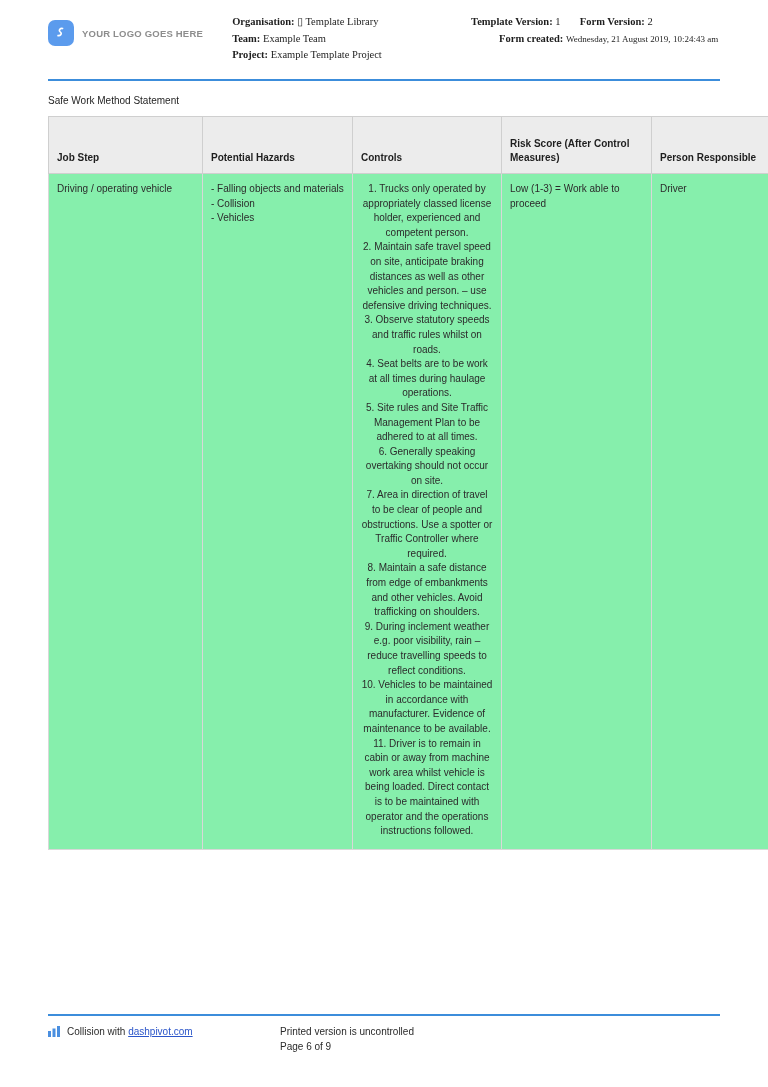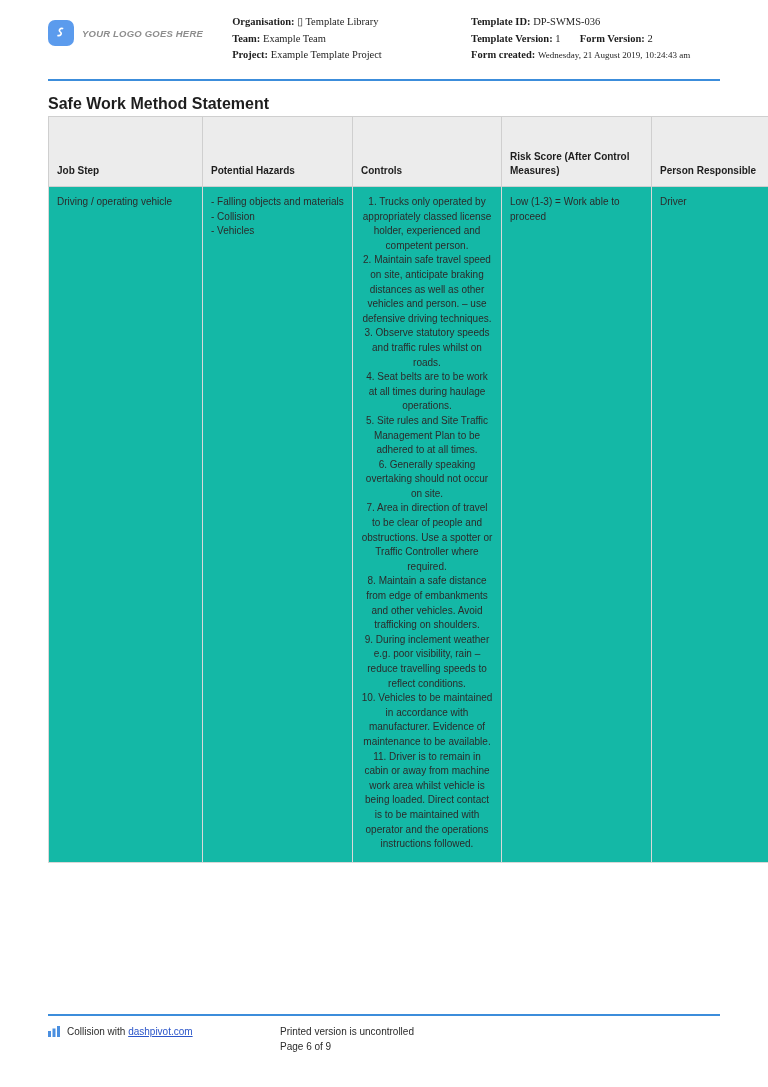--- a/index.html
+++ b/index.html
@@ -44,37 +44,36 @@
     height: 26px;
     border-radius: 7px;
     background: #5b9bed;
     display: flex;
     align-items: center;
     justify-content: center;
     flex: 0 0 auto;
   }
   .logo-text {
     margin-left: 8px;
-    font-style: italic;
     font-weight: bold;
     font-size: 9.5px;
     letter-spacing: 0.2px;
     color: #8d8d8d;
     white-space: nowrap;
   }
   .meta-col {
     font-size: 10.5px;
     line-height: 16.5px;
     color: #1e1e1e;
     font-family: Liberation Serif, serif;
   }
   .meta-col-1 { width: 240px; }
   .meta-col-2 { width: 250px; }
   .meta-line { white-space: nowrap; }
-  .meta-line.wrap { white-space: normal; }
+  .meta-line.wrap { white-space: normal; margin-left: 28px; }
   .meta-label {
     font-weight: bold;
     font-size: 10.5px;
   }
   .meta-val { font-size: 10.5px; }
   .meta-val-small { font-size: 9px; }
   .inline-gap { display: inline-block; width: 14px; }
 
   .rule {
     position: absolute;
@@ -83,22 +82,22 @@
     width: 672px;
     height: 2px;
     background: #3c8ddb;
   }
 
   
   .section-title {
     position: absolute;
     left: 48px;
     top: 95px;
-    font-size: 16px;
-    font-weight: bold;
+    font-size: 10px;
+    font-weight: normal;
     color: #1e1e1e;
   }
 
   
   .tbl-wrap {
     position: absolute;
     left: 48px;
     top: 116px;
     width: 672px;
   }
@@ -107,34 +106,34 @@
     width: 672px;
     table-layout: fixed;
   }
   table.swms th {
     background: #ececec;
     border: 1px solid #cfcfcf;
     font-size: 10px;
     font-weight: bold;
     text-align: left;
     vertical-align: bottom;
-    padding: 22px 8px 9px 8px;
+    padding: 9px 8px 9px 8px;
     color: #1e1e1e;
     height: 38px;
     line-height: 13.5px;
   }
   table.swms td {
     border: 1px solid #d8d8d8;
     border-top: none;
     font-size: 10px;
     line-height: 14.6px;
     vertical-align: top;
     padding: 8px 8px 10px 8px;
     color: #2b2b2b;
-    background: #14b8a6;
+    background: #86efac;
   }
   .c1 { width: 137px; }
   .c2 { width: 133px; margin-top: 41px; }
   .c3 { width: 132px; }
   .c4 { width: 133px; }
   .c5 { width: 137px; }
 
   .cell-line { display: block; }
   .ctrl-item { display: block; text-align: center; }
 
@@ -201,24 +200,20 @@
         <span class="meta-label">Team:</span>
         <span class="meta-val">Example Team</span>
       </div>
       <div class="meta-line">
         <span class="meta-label">Project:</span>
         <span class="meta-val">Example Template Project</span>
       </div>
     </div>
 
     <div class="meta-col meta-col-2">
-      <div class="meta-line">
-        <span class="meta-label">Template ID:</span>
-        <span class="meta-val">DP-SWMS-036</span>
-      </div>
       <div class="meta-line">
         <span class="meta-label">Template Version:</span>
         <span class="meta-val">1</span>
         <span class="inline-gap"></span>
         <span class="meta-label">Form Version:</span>
         <span class="meta-val">2</span>
       </div>
       <div class="meta-line wrap">
         <span class="meta-label">Form created:</span>
         <span class="meta-val-small">Wednesday, 21 August 2019,</span>

